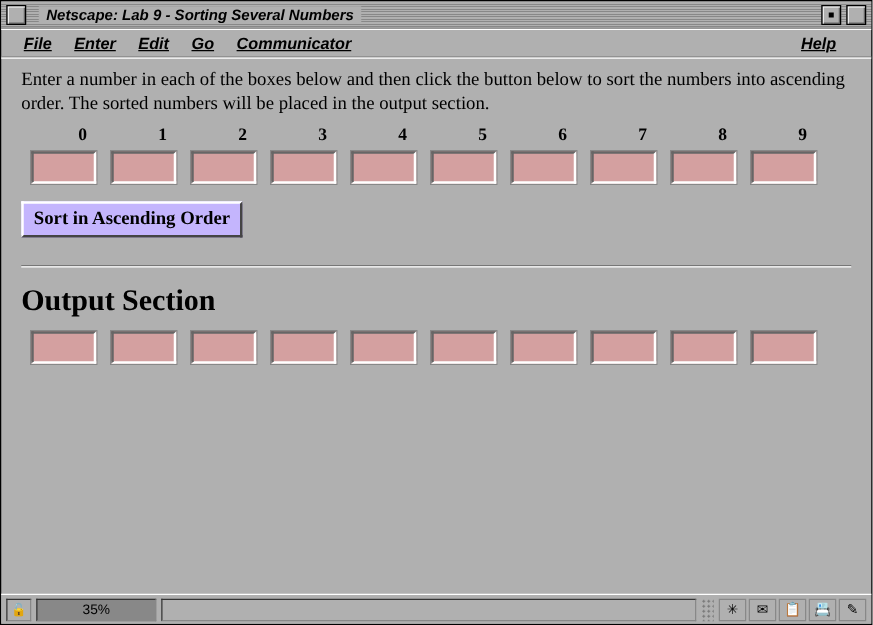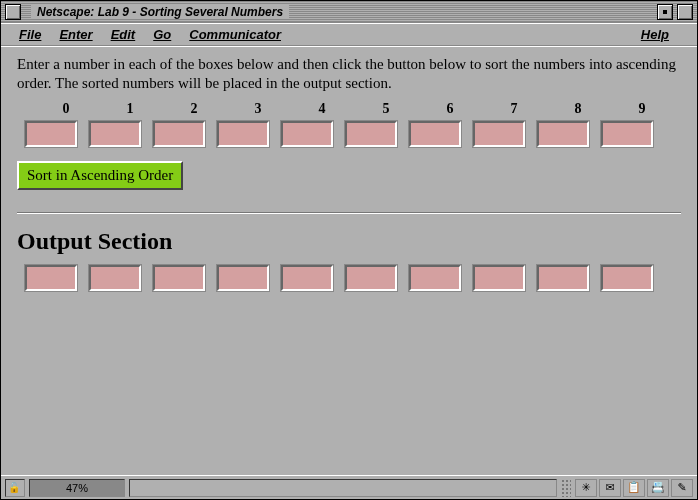--- a/index.html
+++ b/index.html
@@ -119,25 +119,26 @@
   height: 26px;
   background: #d4a0a0;
   border: 2px solid;
   border-color: #666 #fff #fff #666;
   box-shadow: 0 0 0 1px #888;
 }
 .sort-button {
   font-family: "Times New Roman", serif;
   font-size: 15px;
   padding: 4px 8px;
-  background: #84cc16;
+  background: #c4b5fd;
   border: 2px solid;
   border-color: #fff #444 #444 #fff;
   cursor: pointer;
   margin-bottom: 12px;
+  font-weight: bold;
 }
 hr.divider {
   border: none;
   border-top: 1px solid #777;
   border-bottom: 1px solid #fff;
   margin: 10px 0 14px 0;
 }
 .statusbar {
   height: 24px;
   background: #b0b0b0;
@@ -266,21 +267,21 @@
       <input class="num-box" readonly="" value="" style="">
       <input class="num-box" readonly="" value="" style="">
       <input class="num-box" readonly="" value="" style="">
       <input class="num-box" readonly="" value="" style="">
     </div>
 
   </div>
 
   <div class="statusbar">
     <div class="status-icon">🔓</div>
-    <div class="progress">47%</div>
+    <div class="progress">35%</div>
     <div class="status-main"></div>
     <div class="dots-grip"></div>
     <div class="status-right">
       <div class="tool-icon">✳</div>
       <div class="tool-icon">✉</div>
       <div class="tool-icon">📋</div>
       <div class="tool-icon">📇</div>
       <div class="tool-icon">✎</div>
     </div>
   </div>

